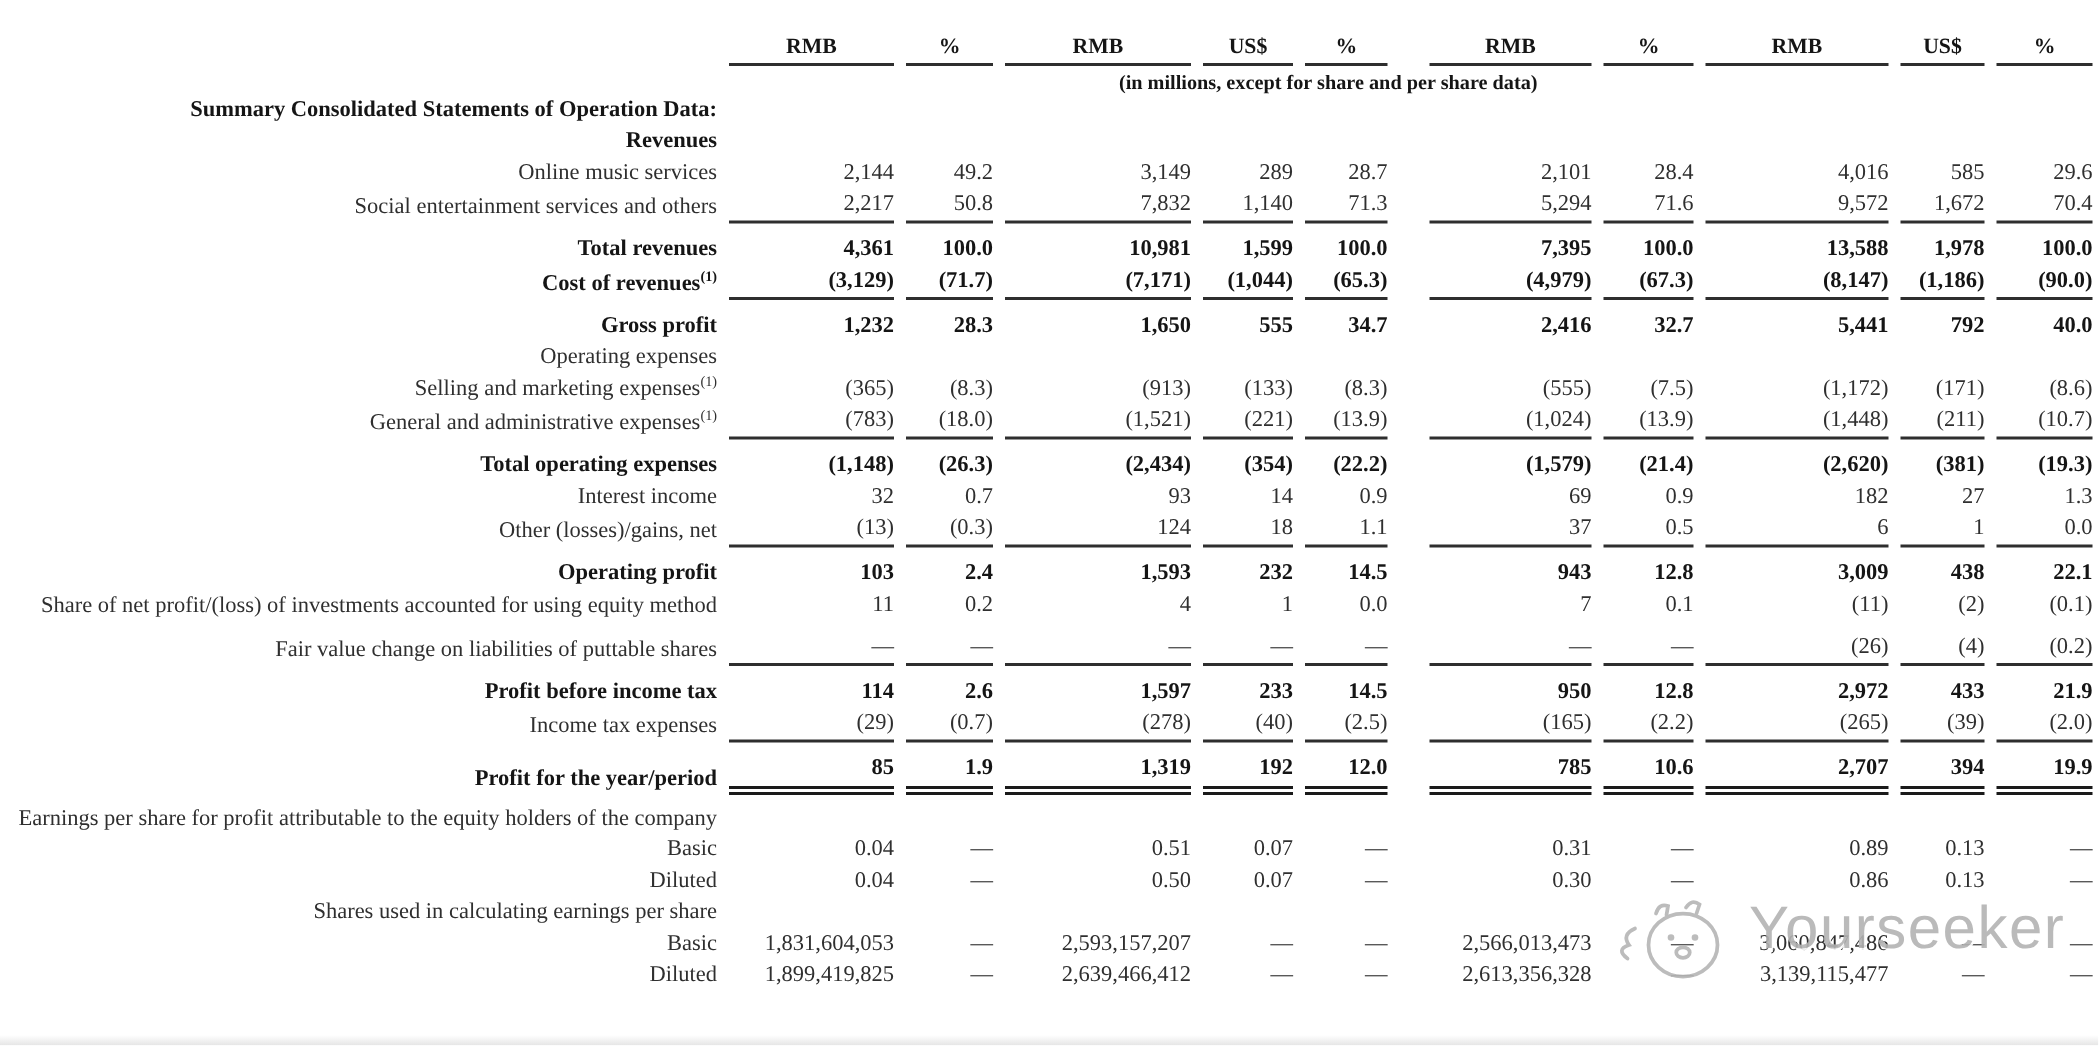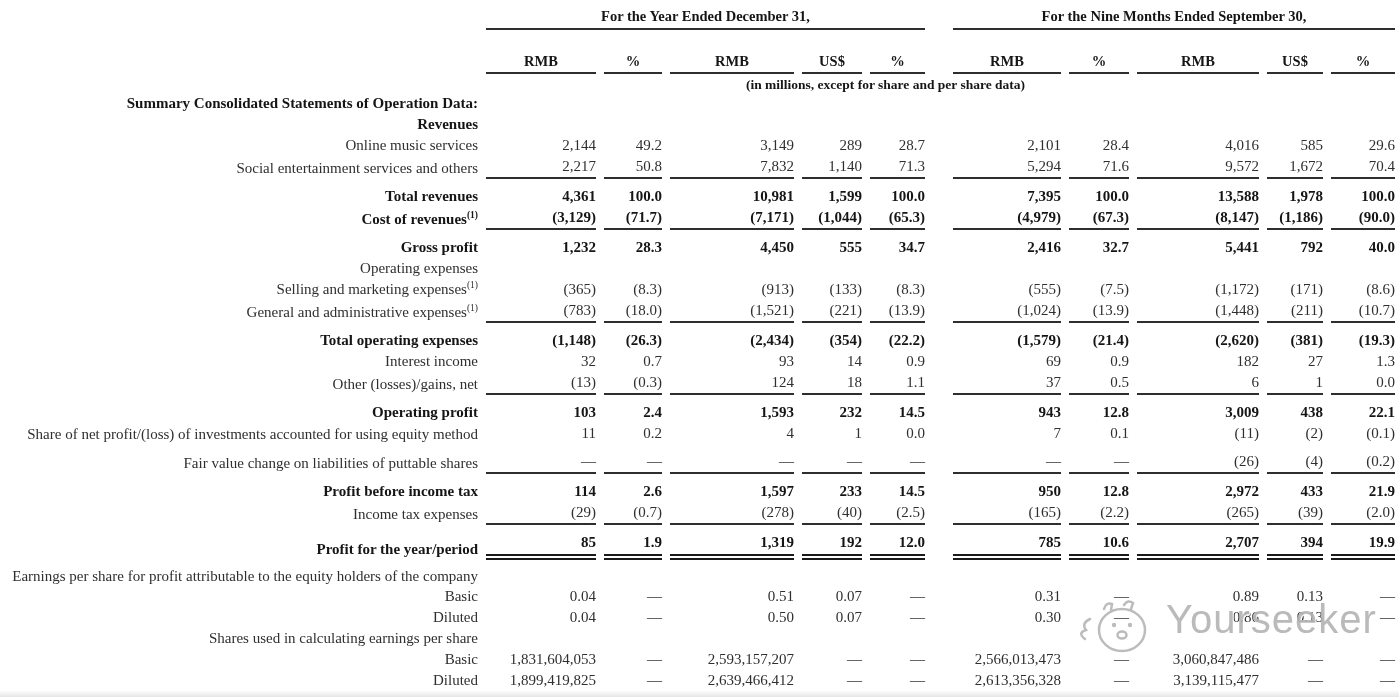--- a/index.html
+++ b/index.html
@@ -49,30 +49,20 @@
       <col style="width:20px">
       <col style="width:116px">
         <col style="width:68px">
         <col style="width:130px">
       <col style="width:64px">
         <col style="width:72px">
     </colgroup>
     <thead>
       <tr>
         <th></th>
-        <th colspan="5" style="padding-top:6px;">
-          <div class="tline">For the Year Ended December 31,</div>
-        </th>
-        <th></th>
-        <th colspan="5" style="padding-top:6px;">
-          <div class="tline">For the Nine Months Ended September 30,</div>
-        </th>
-      </tr>
-      <tr>
-        <th></th>
         <th>
             <div class="cline">RMB</div>
           </th>
         <th>
             <div class="cline">%</div>
           </th>
         <th>
             <div class="cline">RMB</div>
           </th>
         <th>
@@ -312,21 +302,21 @@
         </tr>
         <tr class="gap">
           <td class="lbl b"><span>Gross profit</span></td>
           <td class="num b">
             <div class="v">1,232</div>
           </td>
           <td class="num b">
             <div class="v">28.3</div>
           </td>
           <td class="num b">
-            <div class="v">4,450</div>
+            <div class="v">1,650</div>
           </td>
           <td class="num b">
             <div class="v">555</div>
           </td>
           <td class="num b">
             <div class="v">34.7</div>
           </td>
           <td></td>
           <td class="num b">
             <div class="v">2,416</div>

